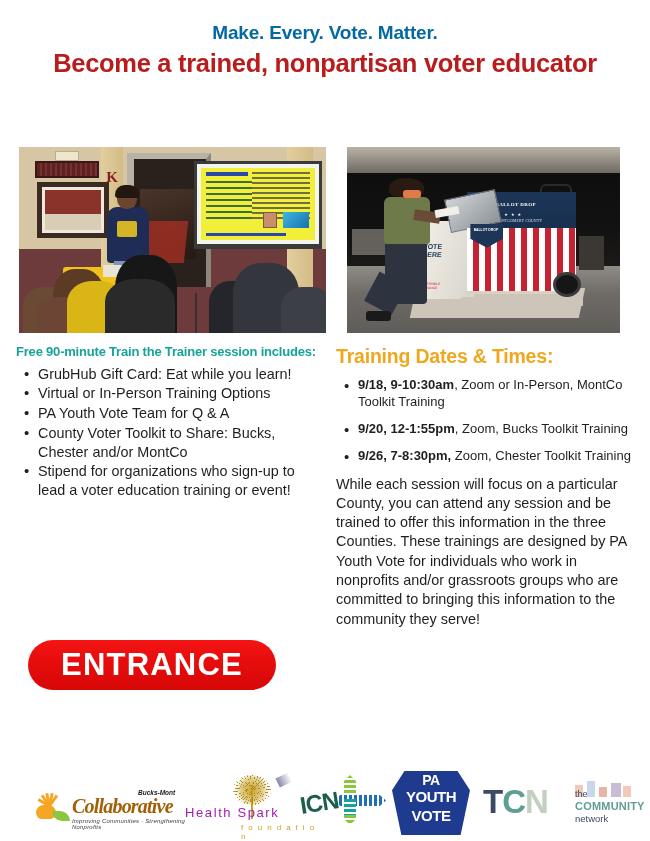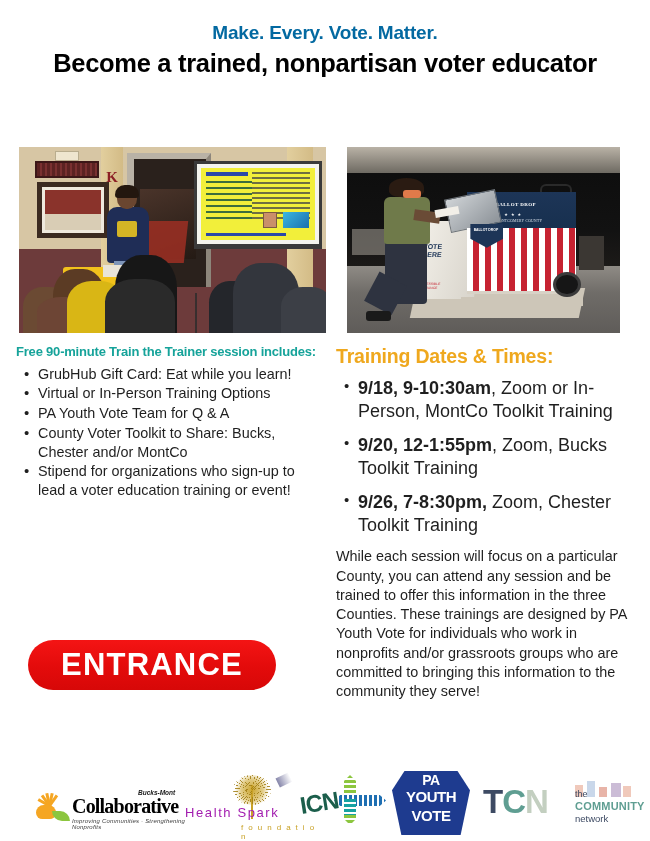--- a/index.html
+++ b/index.html
@@ -23,21 +23,21 @@
     text-align: center;
   }
   .headline-red {
     color: #0369a1;
     font-size: 19px;
     font-weight: bold;
     line-height: 1.16;
     letter-spacing: -0.2px;
   }
   .headline-orange {
-    color: #000000;
+    color: #b91c1c;
     font-size: 25.5px;
     font-weight: bold;
     line-height: 1.22;
     letter-spacing: -0.3px;
     margin-top: 4px;
   }
   .headline-orange .l2 { display: block; }
 
   
   .photo-row {
@@ -318,21 +318,21 @@
   }
   ul.bullets li::before {
     content: "\2022";
     position: absolute;
     left: -14px;
     top: -1px;
     font-size: 15px;
     color: #1f1f1f;
   }
   ul.dates li {
-    font-size: 18px;
+    font-size: 13px;
     line-height: 1.30;
     margin-bottom: 10px;
   }
   ul.dates li b { font-weight: bold; }
 
   .para {
     font-size: 14.4px;
     line-height: 1.34;
     color: #1f1f1f;
     margin-top: 6px;
@@ -385,21 +385,21 @@
     position:absolute; left:20px; top:0; width:3px; height:13px;
     background:#F5A623; transform-origin: 50% 13px;
   }
   .bmc-leaf {
     position:absolute; left:24px; top:18px; width:18px; height:10px;
     background:#8CC63F; border-radius: 0 12px 0 12px;
   }
   .bmc-word {
     position:absolute; left:44px; top:10px;
     font-family:"Liberation Serif", serif; font-weight:bold; font-size:20px;
-    color:#000000; letter-spacing:-0.8px;
+    color:#a16207; font-style: italic; letter-spacing:-0.8px;
   }
   .bmc-top {
     position:absolute; left:110px; top:4px;
     font-size:6.5px; font-weight:bold; font-style:italic; color:#1a1a1a;
   }
   .bmc-tag {
     position:absolute; left:44px; top:33px;
     font-size:6px; font-style:italic; color:#3a3a3a; letter-spacing:.2px;
   }
 

